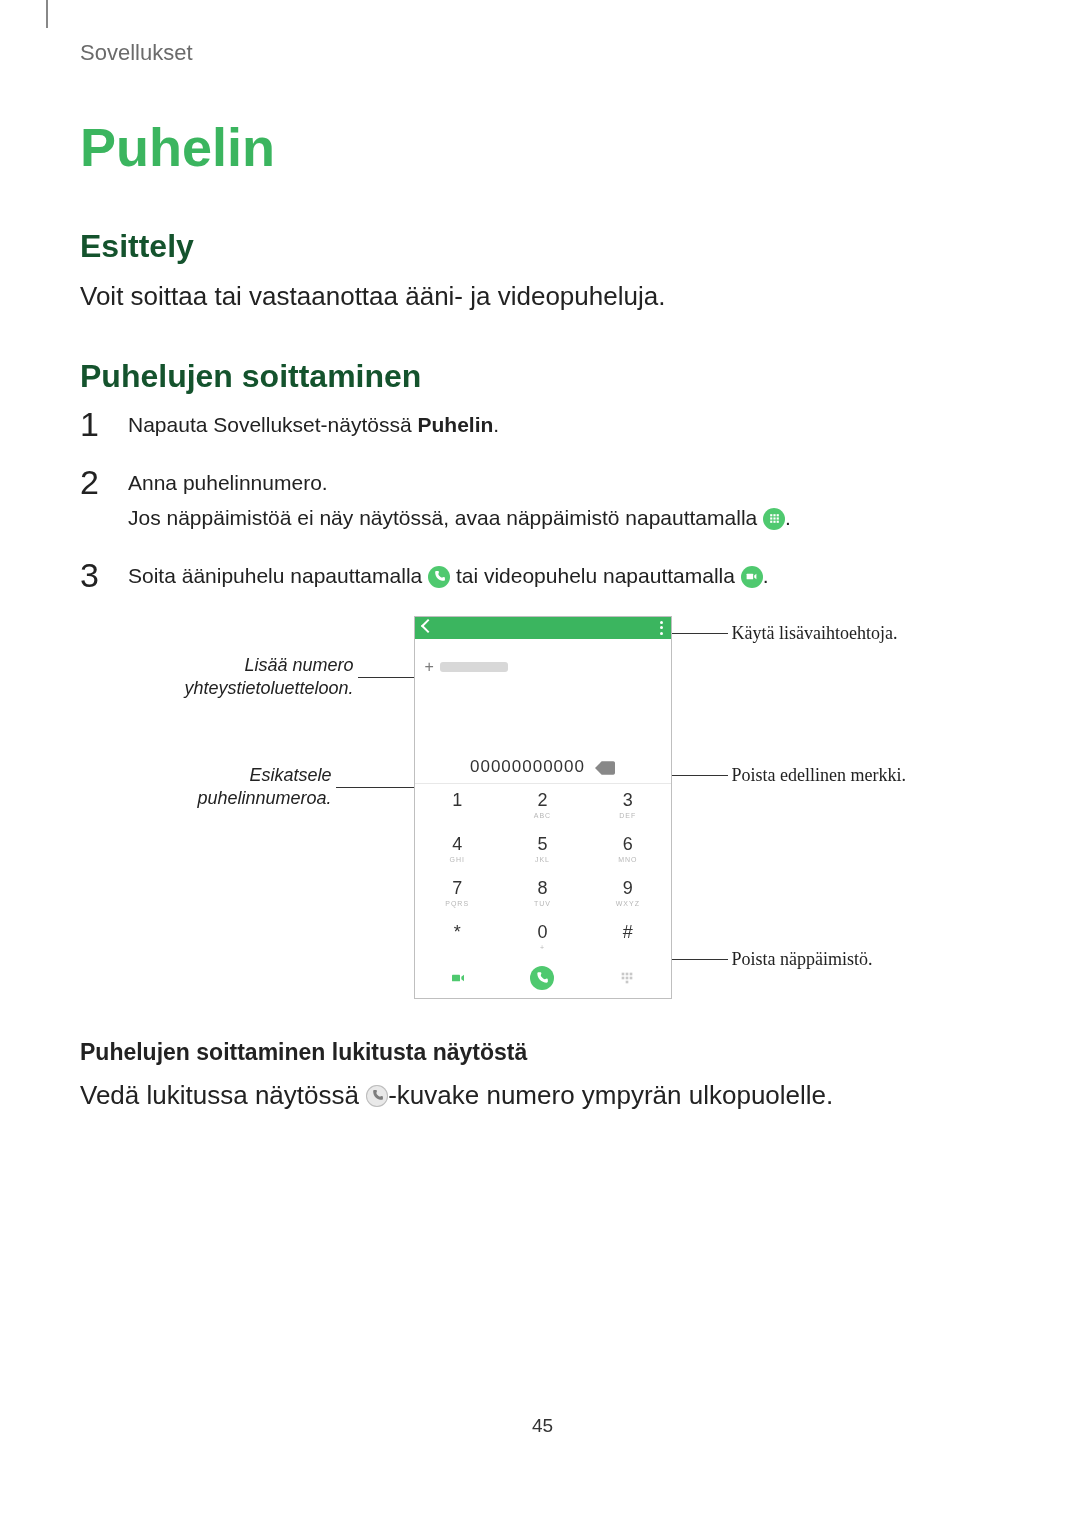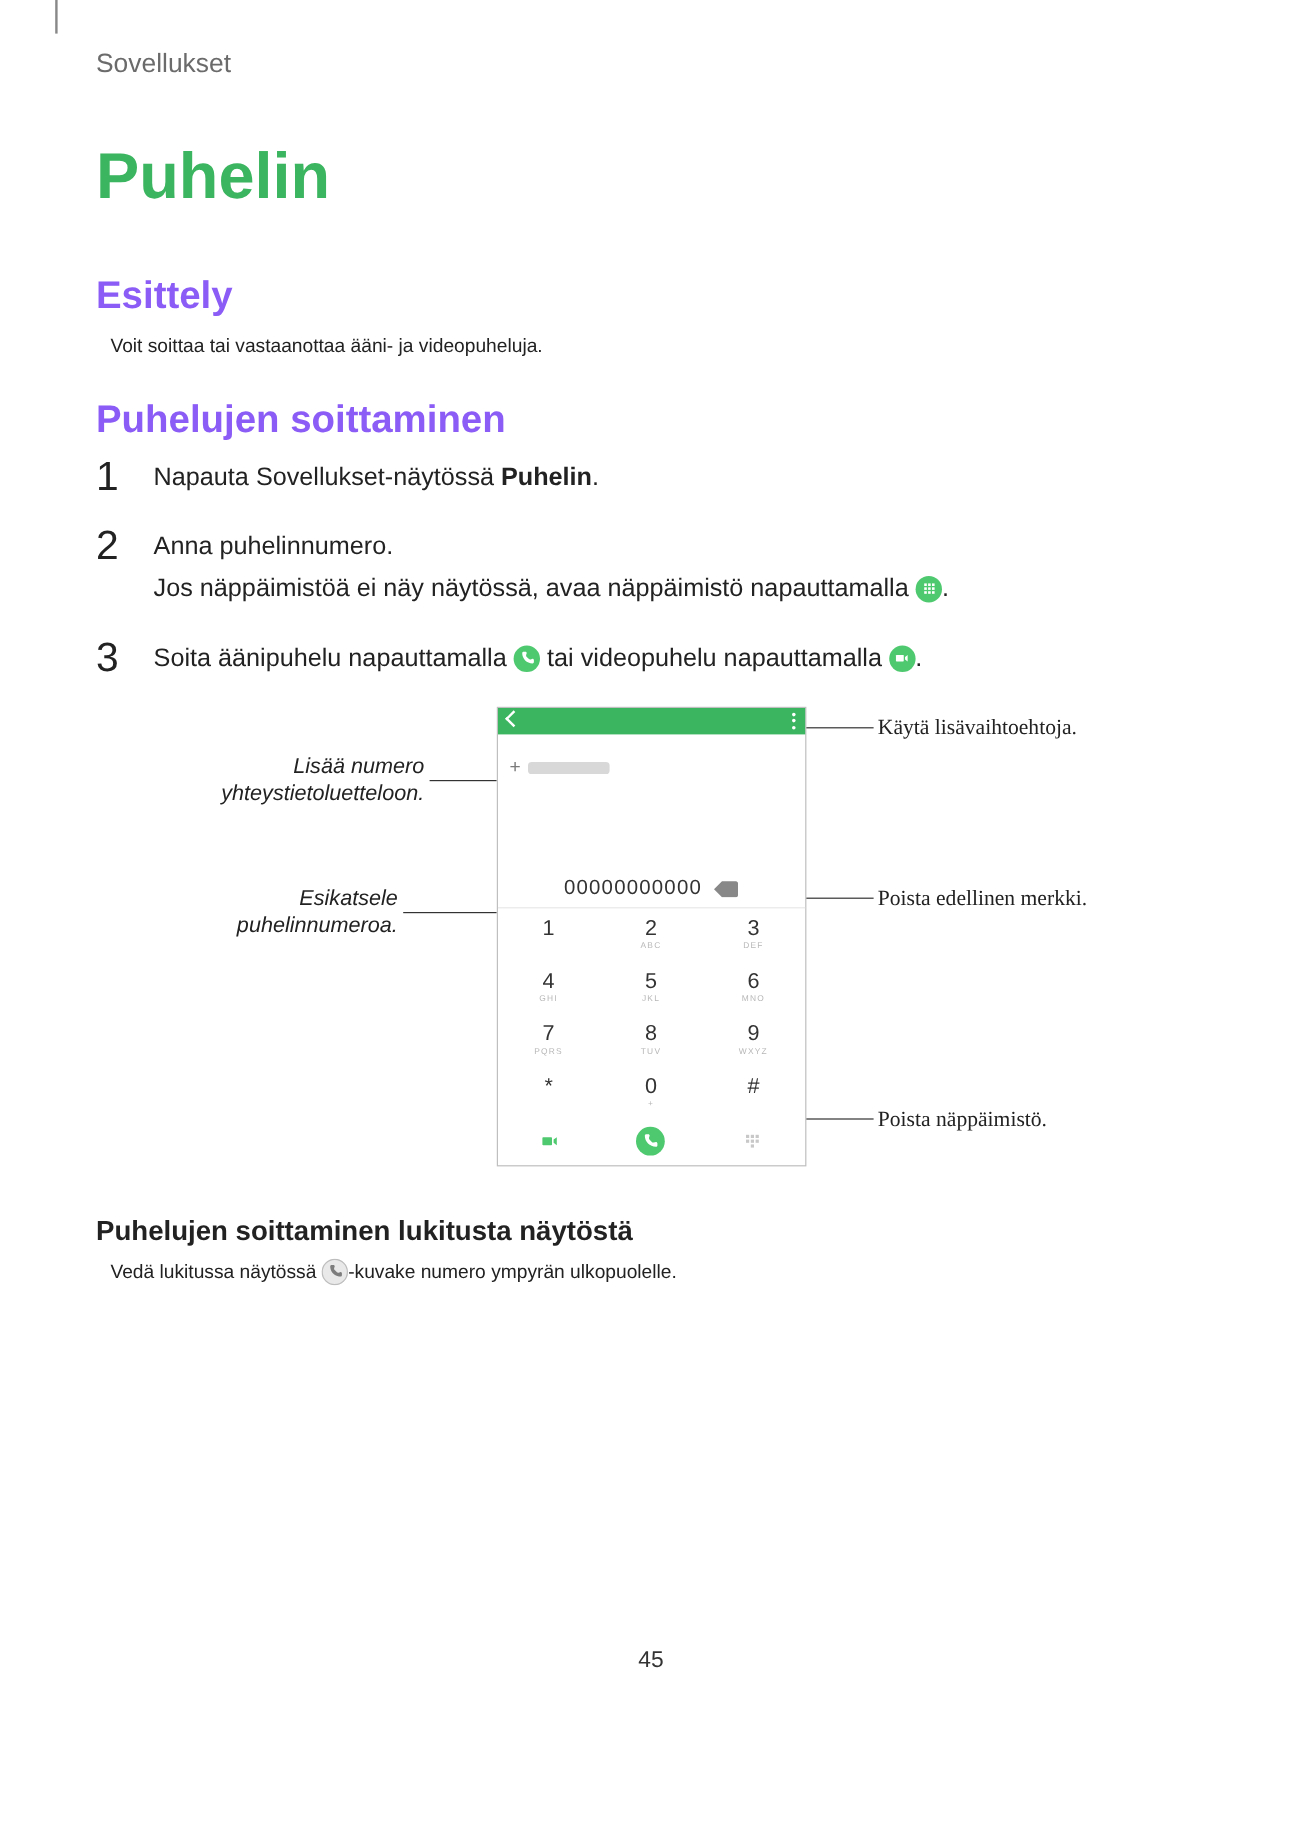--- a/index.html
+++ b/index.html
@@ -27,29 +27,29 @@
     font-size: 22px;
     margin: 0 0 50px 0;
   }
   h1.title {
     color: #3bb55f;
     font-size: 54px;
     font-weight: 700;
     margin: 30px 0 50px 0;
   }
   h2.section {
-    color: #8b5cf6;
+    color: #14532d;
     font-size: 32px;
     font-weight: 700;
-    margin: 30px 0 12px 0;
+    margin: 42px 0 12px 0;
   }
   p.body {
-    font-size: 16px;
+    font-size: 26px;
     line-height: 1.5;
-    margin: 8px 0 20px 12px;
+    margin: 8px 0 20px 0;
   }
   ol.steps {
     list-style: none;
     padding: 0;
     margin: 12px 0 0 0;
   }
   ol.steps > li {
     display: flex;
     gap: 18px;
     margin-bottom: 22px;

